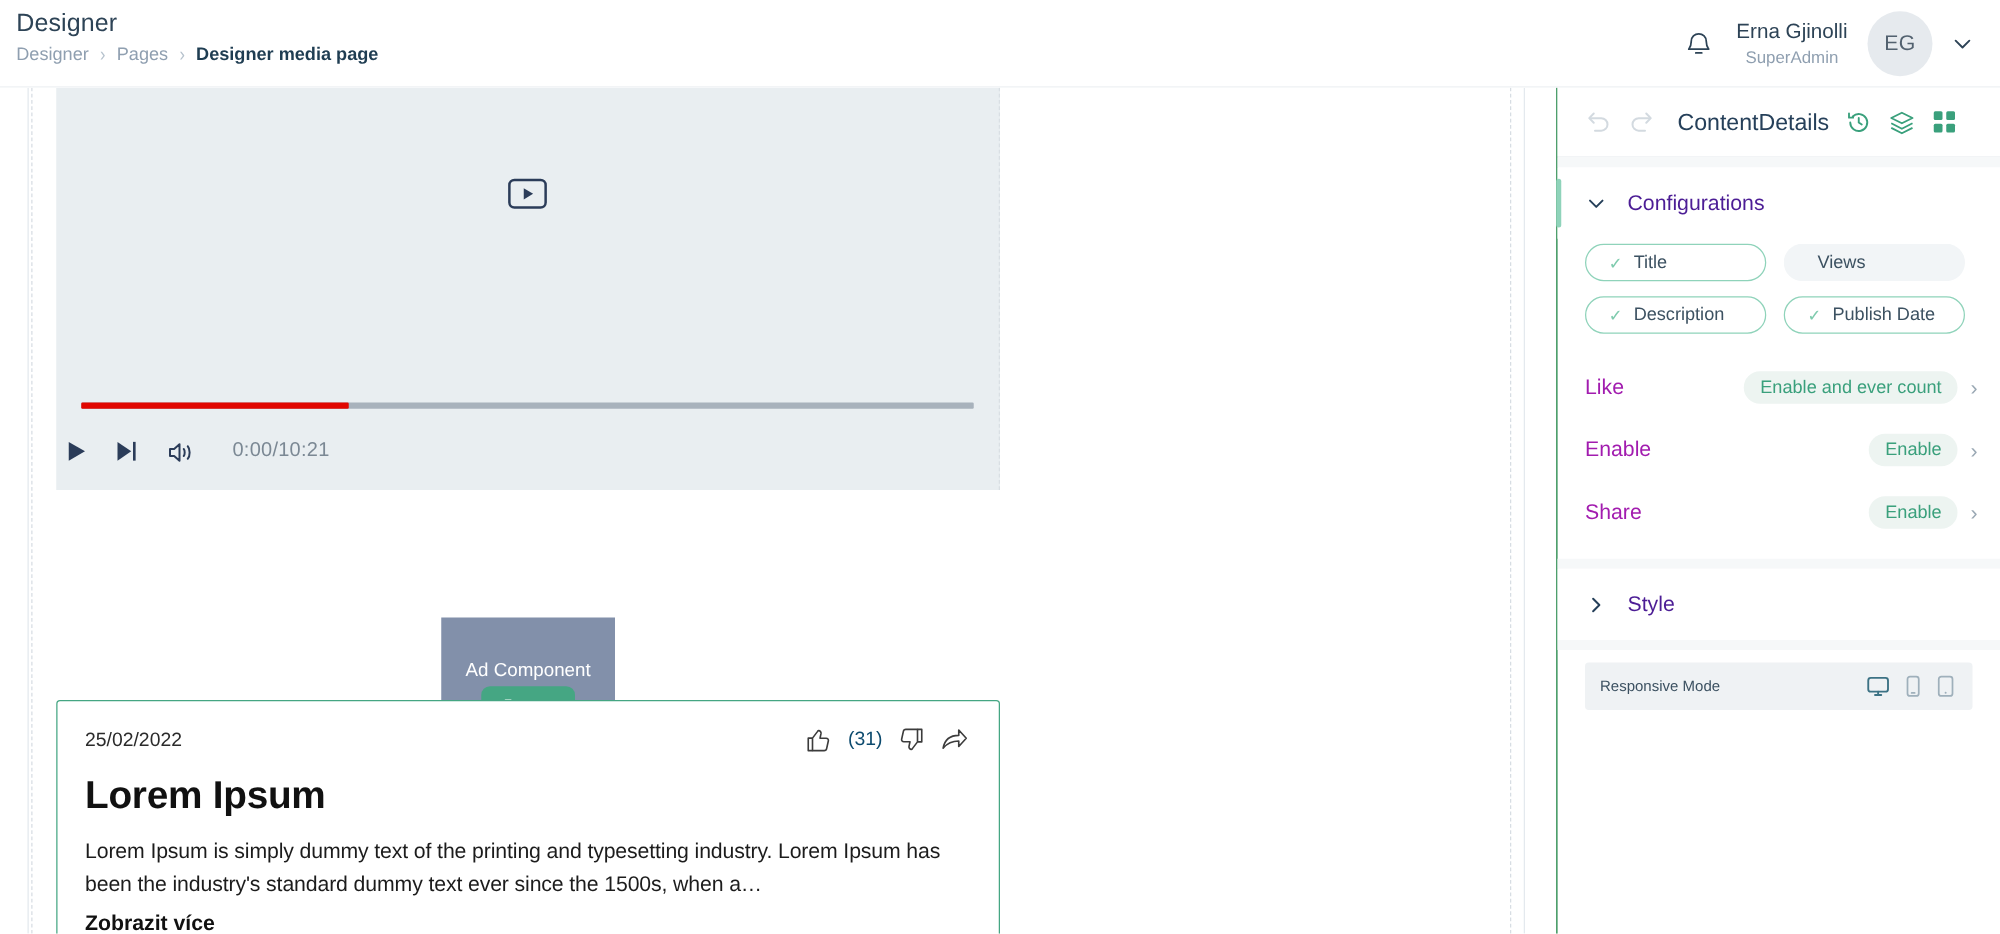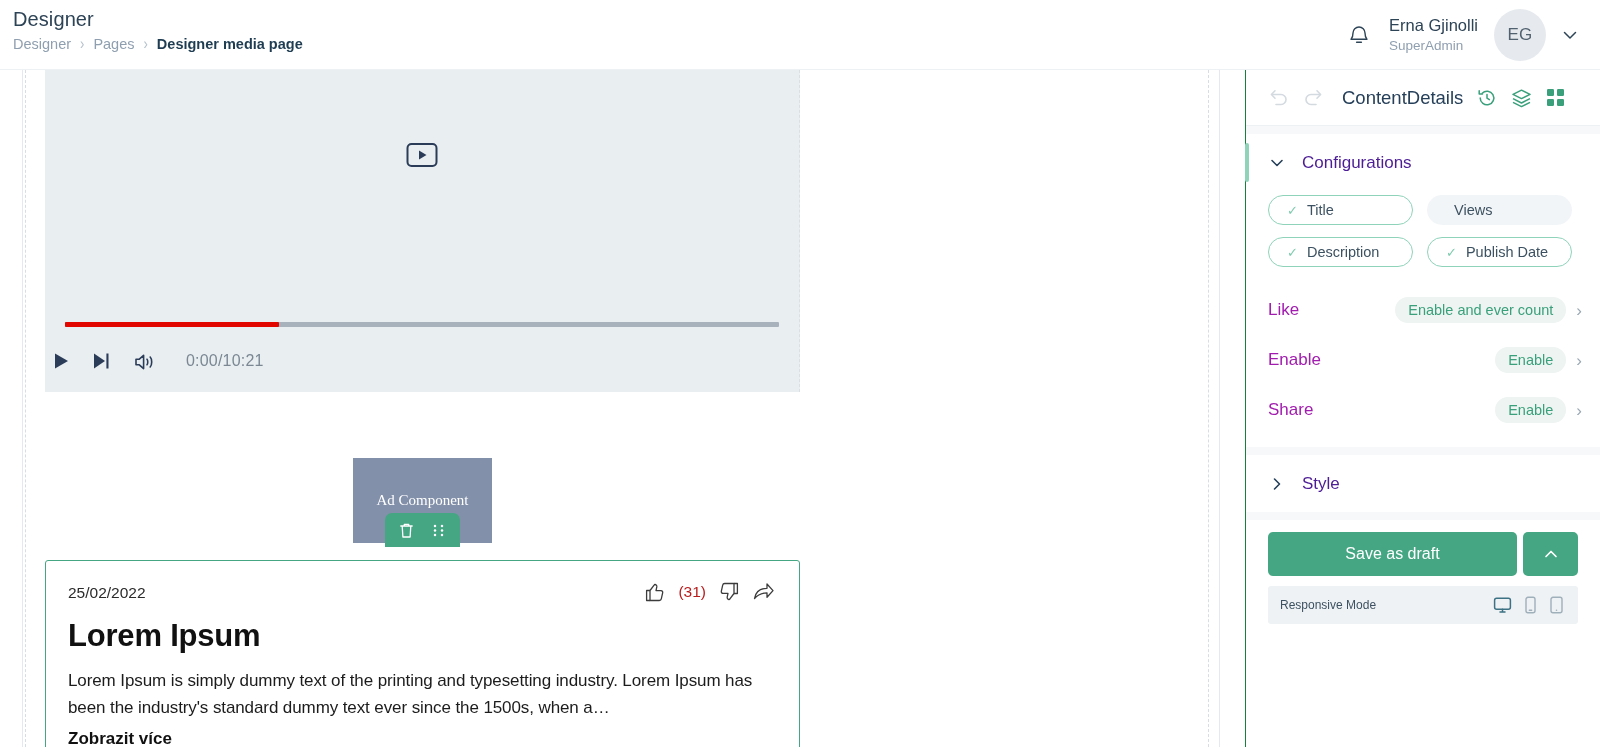--- a/index.html
+++ b/index.html
@@ -31,21 +31,21 @@
   .crumb-sep {
     color: #b6c2cd; font-size: 13px; display: inline-block;
     transform: scaleY(1.25); font-weight: 300;
   }
 
   .topbar-right {
     position: absolute; right: 18px; top: 0; height: 70px;
     display: flex; align-items: center; gap: 0;
   }
   .bell { width: 40px; height: 40px; display: flex; align-items: center; justify-content: center; }
-  .user-meta { text-align: left; margin-right: 16px; margin-left: 10px; }
+  .user-meta { text-align: center; margin-right: 16px; margin-left: 10px; }
   .user-name { font-size: 16.5px; color: #2d4356; line-height: 21px; }
   .user-role { font-size: 13.5px; color: #8f9fb0; line-height: 18px; margin-top: 1px; }
   .avatar {
     width: 52px; height: 52px; border-radius: 50%;
     background: #e6eaee; color: #52616f;
     display: flex; align-items: center; justify-content: center;
     font-size: 17px; letter-spacing: .3px;
   }
   .caret-down { margin-left: 14px; margin-right: 2px; }
 
@@ -82,21 +82,21 @@
     position: absolute; left: 0; top: 0; height: 100%;
     width: 30%; background: #e10600; border-radius: 1px;
   }
   .vcontrols {
     position: absolute; left: 8px; bottom: 20px;
     display: flex; align-items: flex-start; gap: 22px;
   }
   .vtime { font-size: 16px; color: #7b8894; margin-left: 8px; letter-spacing: .2px; }
 
   
-  .ad-wrap { position: absolute; left: 353px; top: 388px; width: 125px; height: 85px; font-family: Liberation Serif, serif; }
+  .ad-wrap { position: absolute; left: 353px; top: 424px; width: 125px; height: 85px; }
   .ad-box {
     width: 139px; height: 85px; background: #8290aa;
     display: flex; align-items: center; justify-content: center;
     color: #ffffff; font-size: 15px;
   }
   .ad-toolbar {
     position: absolute; left: 32px; top: 55px; width: 75px; height: 34px;
     background: #45a683; border-radius: 7px 7px 0 0;
     display: flex; align-items: center; justify-content: space-around;
     padding: 0 6px;
@@ -108,21 +108,21 @@
     width: 755px; height: 233px;
     background: #ffffff; border: 1.5px solid #45a683;
     border-radius: 3px;
   }
   .card-head {
     display: flex; align-items: flex-start; justify-content: space-between;
     padding: 22px 24px 0 22px;
   }
   .card-date { font-size: 15.5px; color: #2b2b2b; line-height: 20px; }
   .card-actions { display: flex; align-items: center; gap: 12px; margin-top: -2px; }
-  .like-count { font-size: 15.5px; color: #b91c1c; }
+  .like-count { font-size: 15.5px; color: #0c4a6e; }
   .card-title {
     font-size: 31px; font-weight: bold; color: #111111;
     padding: 14px 22px 0 22px; line-height: 38px; letter-spacing: -.2px;
   }
   .card-body {
     font-size: 17px; color: #1c1c1c; line-height: 27px;
     padding: 12px 22px 0 22px; letter-spacing: -.1px;
   }
   .card-more {
     font-size: 17px; font-weight: bold; color: #111111;
@@ -434,28 +434,20 @@
       <span>
         <svg width="18" height="18" viewBox="0 0 18 18" fill="none" stroke="#26405a" stroke-width="1.6">
           <path d="M6.5 4 11.5 9l-5 5" stroke-linecap="round" stroke-linejoin="round"></path>
         </svg>
       </span>
       <span class="sect-label">Style</span>
     </div>
 
     <div class="panel-gap"></div>
 
-    <div class="save-zone">
-      <button class="btn-save">Save as draft</button>
-      <button class="btn-caret">
-        <svg width="20" height="20" viewBox="0 0 20 20" fill="none" stroke="#ffffff" stroke-width="1.7">
-          <path d="M5 12.5 10 7.5l5 5" stroke-linecap="round" stroke-linejoin="round"></path>
-        </svg>
-      </button>
-    </div>
 
     <div class="resp">
       <span class="resp-label">Responsive Mode</span>
       <span class="resp-icons">
         <span>
           <svg width="19" height="18" viewBox="0 0 19 18" fill="none" stroke="#3c7284" stroke-width="1.5">
             <rect x="1.6" y="2.3" width="15.8" height="11" rx="2"></rect>
             <path d="M7 16h5M9.5 13.3V16" stroke-linecap="round"></path>
           </svg>
         </span>

